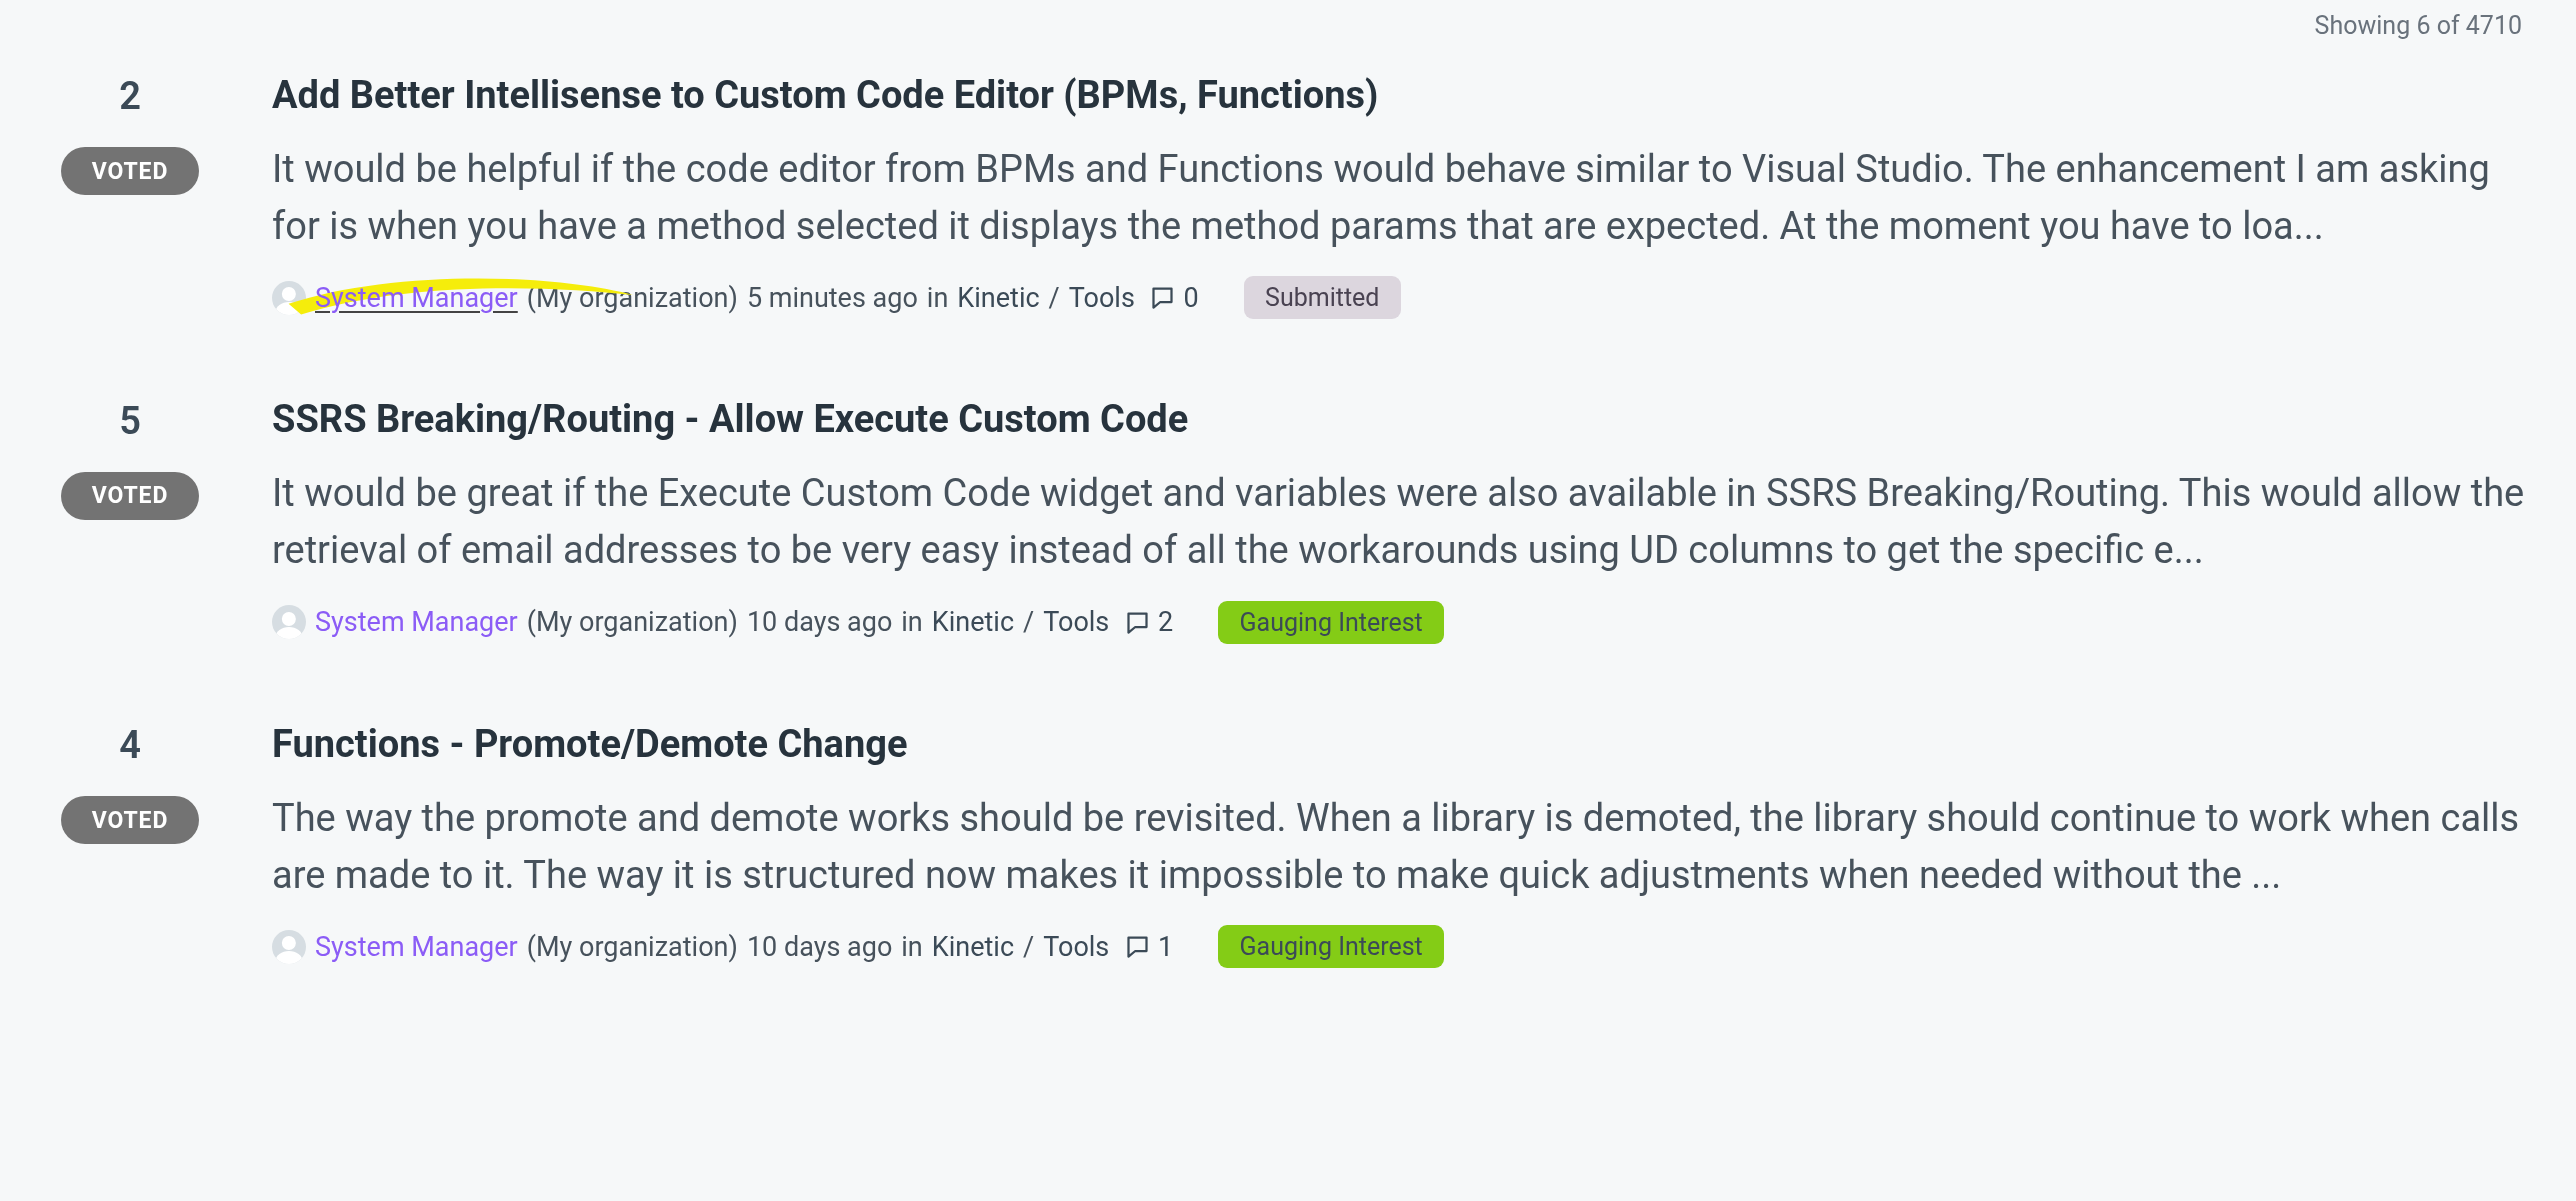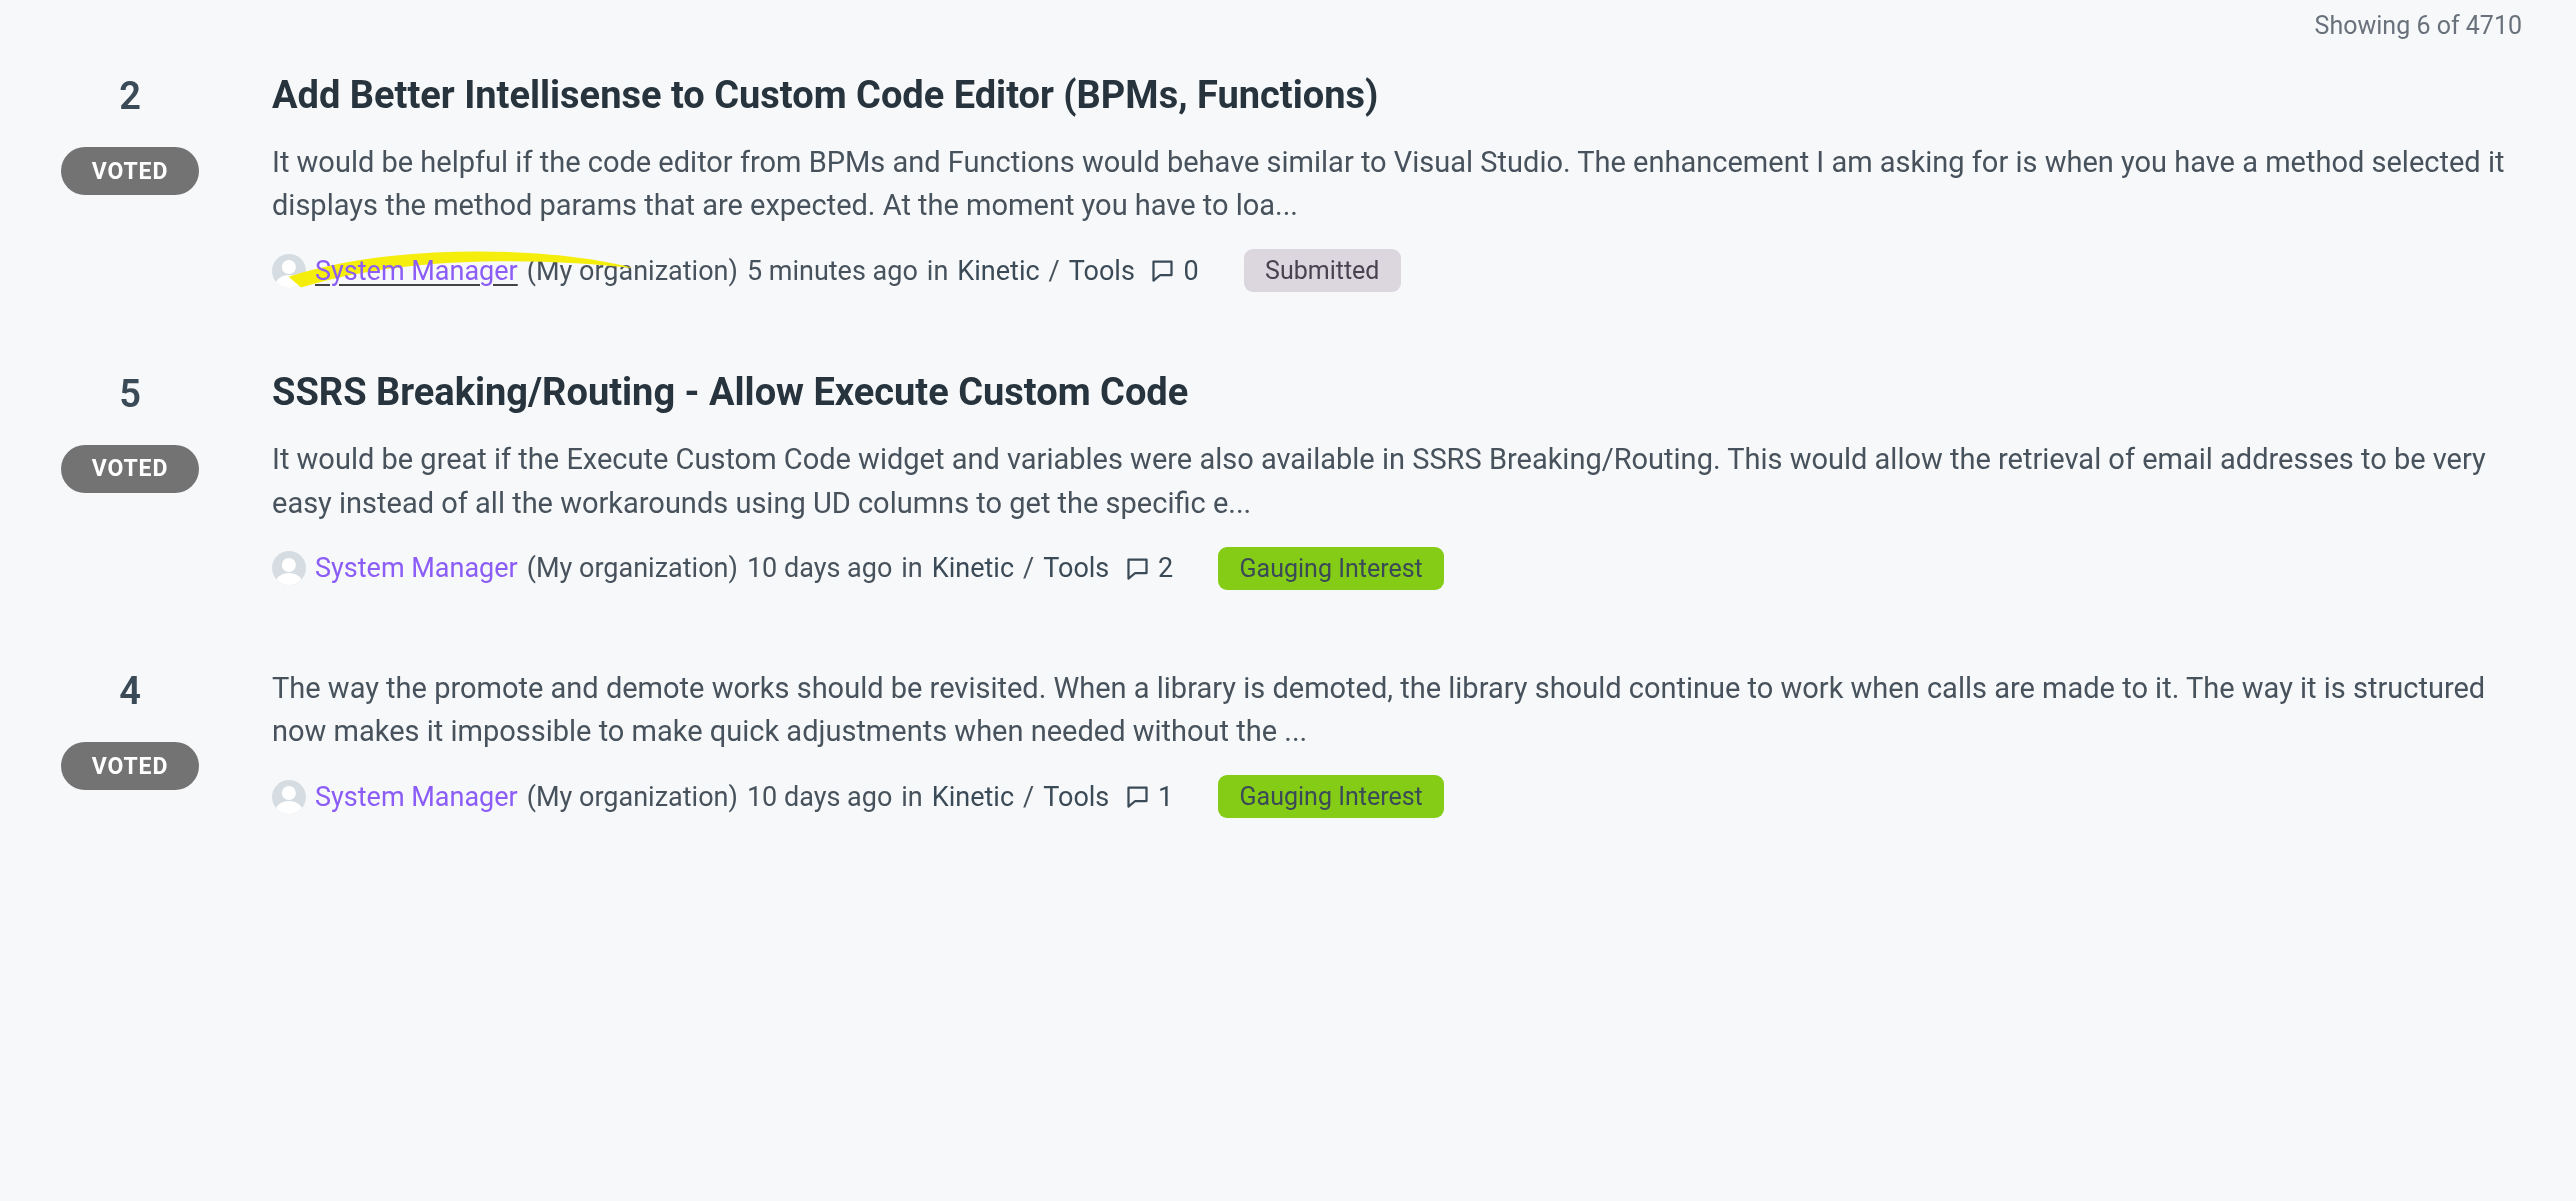--- a/index.html
+++ b/index.html
@@ -60,21 +60,21 @@
   }
   .idea-title {
     font-size: 38px;
     font-weight: 700;
     color: #27333d;
     margin-bottom: 21.5px;
     line-height: 1.25;
     cursor: pointer;
   }
   .idea-desc {
-    font-size: 29px;
+    font-size: 38px;
     line-height: 1.5;
     color: #47525c;
     margin-bottom: 21.5px;
   }
   .meta-row {
     display: flex;
     align-items: center;
     flex-wrap: wrap;
     font-size: 27px;
     color: #47525c;
@@ -236,20 +236,21 @@
             <span class="status-badge status-gauging">Gauging Interest</span>
           </div>
         </div>
       </div>
       <div class="idea-row">
         <div class="vote-col">
           <div class="vote-count">4</div>
           <div class="voted-pill">VOTED</div>
         </div>
         <div class="content-col">
+          <div class="idea-title">Functions - Promote/Demote Change</div>
           <div class="idea-desc">The way the promote and demote works should be revisited. When a library is demoted, the library should continue to work when calls are made to it. The way it is structured now makes it impossible to make quick adjustments when needed without the ...</div>
           <div class="meta-row">
             <span class="avatar"></span>
             <span class="author-hl">
               <span class="author-name">System Manager</span>
             </span>
             <span class="meta-text">(My organization)</span>
             <span class="meta-text">10 days ago</span>
             <span class="meta-text">in </span>
             <span class="cat-link meta-text">Kinetic</span>

